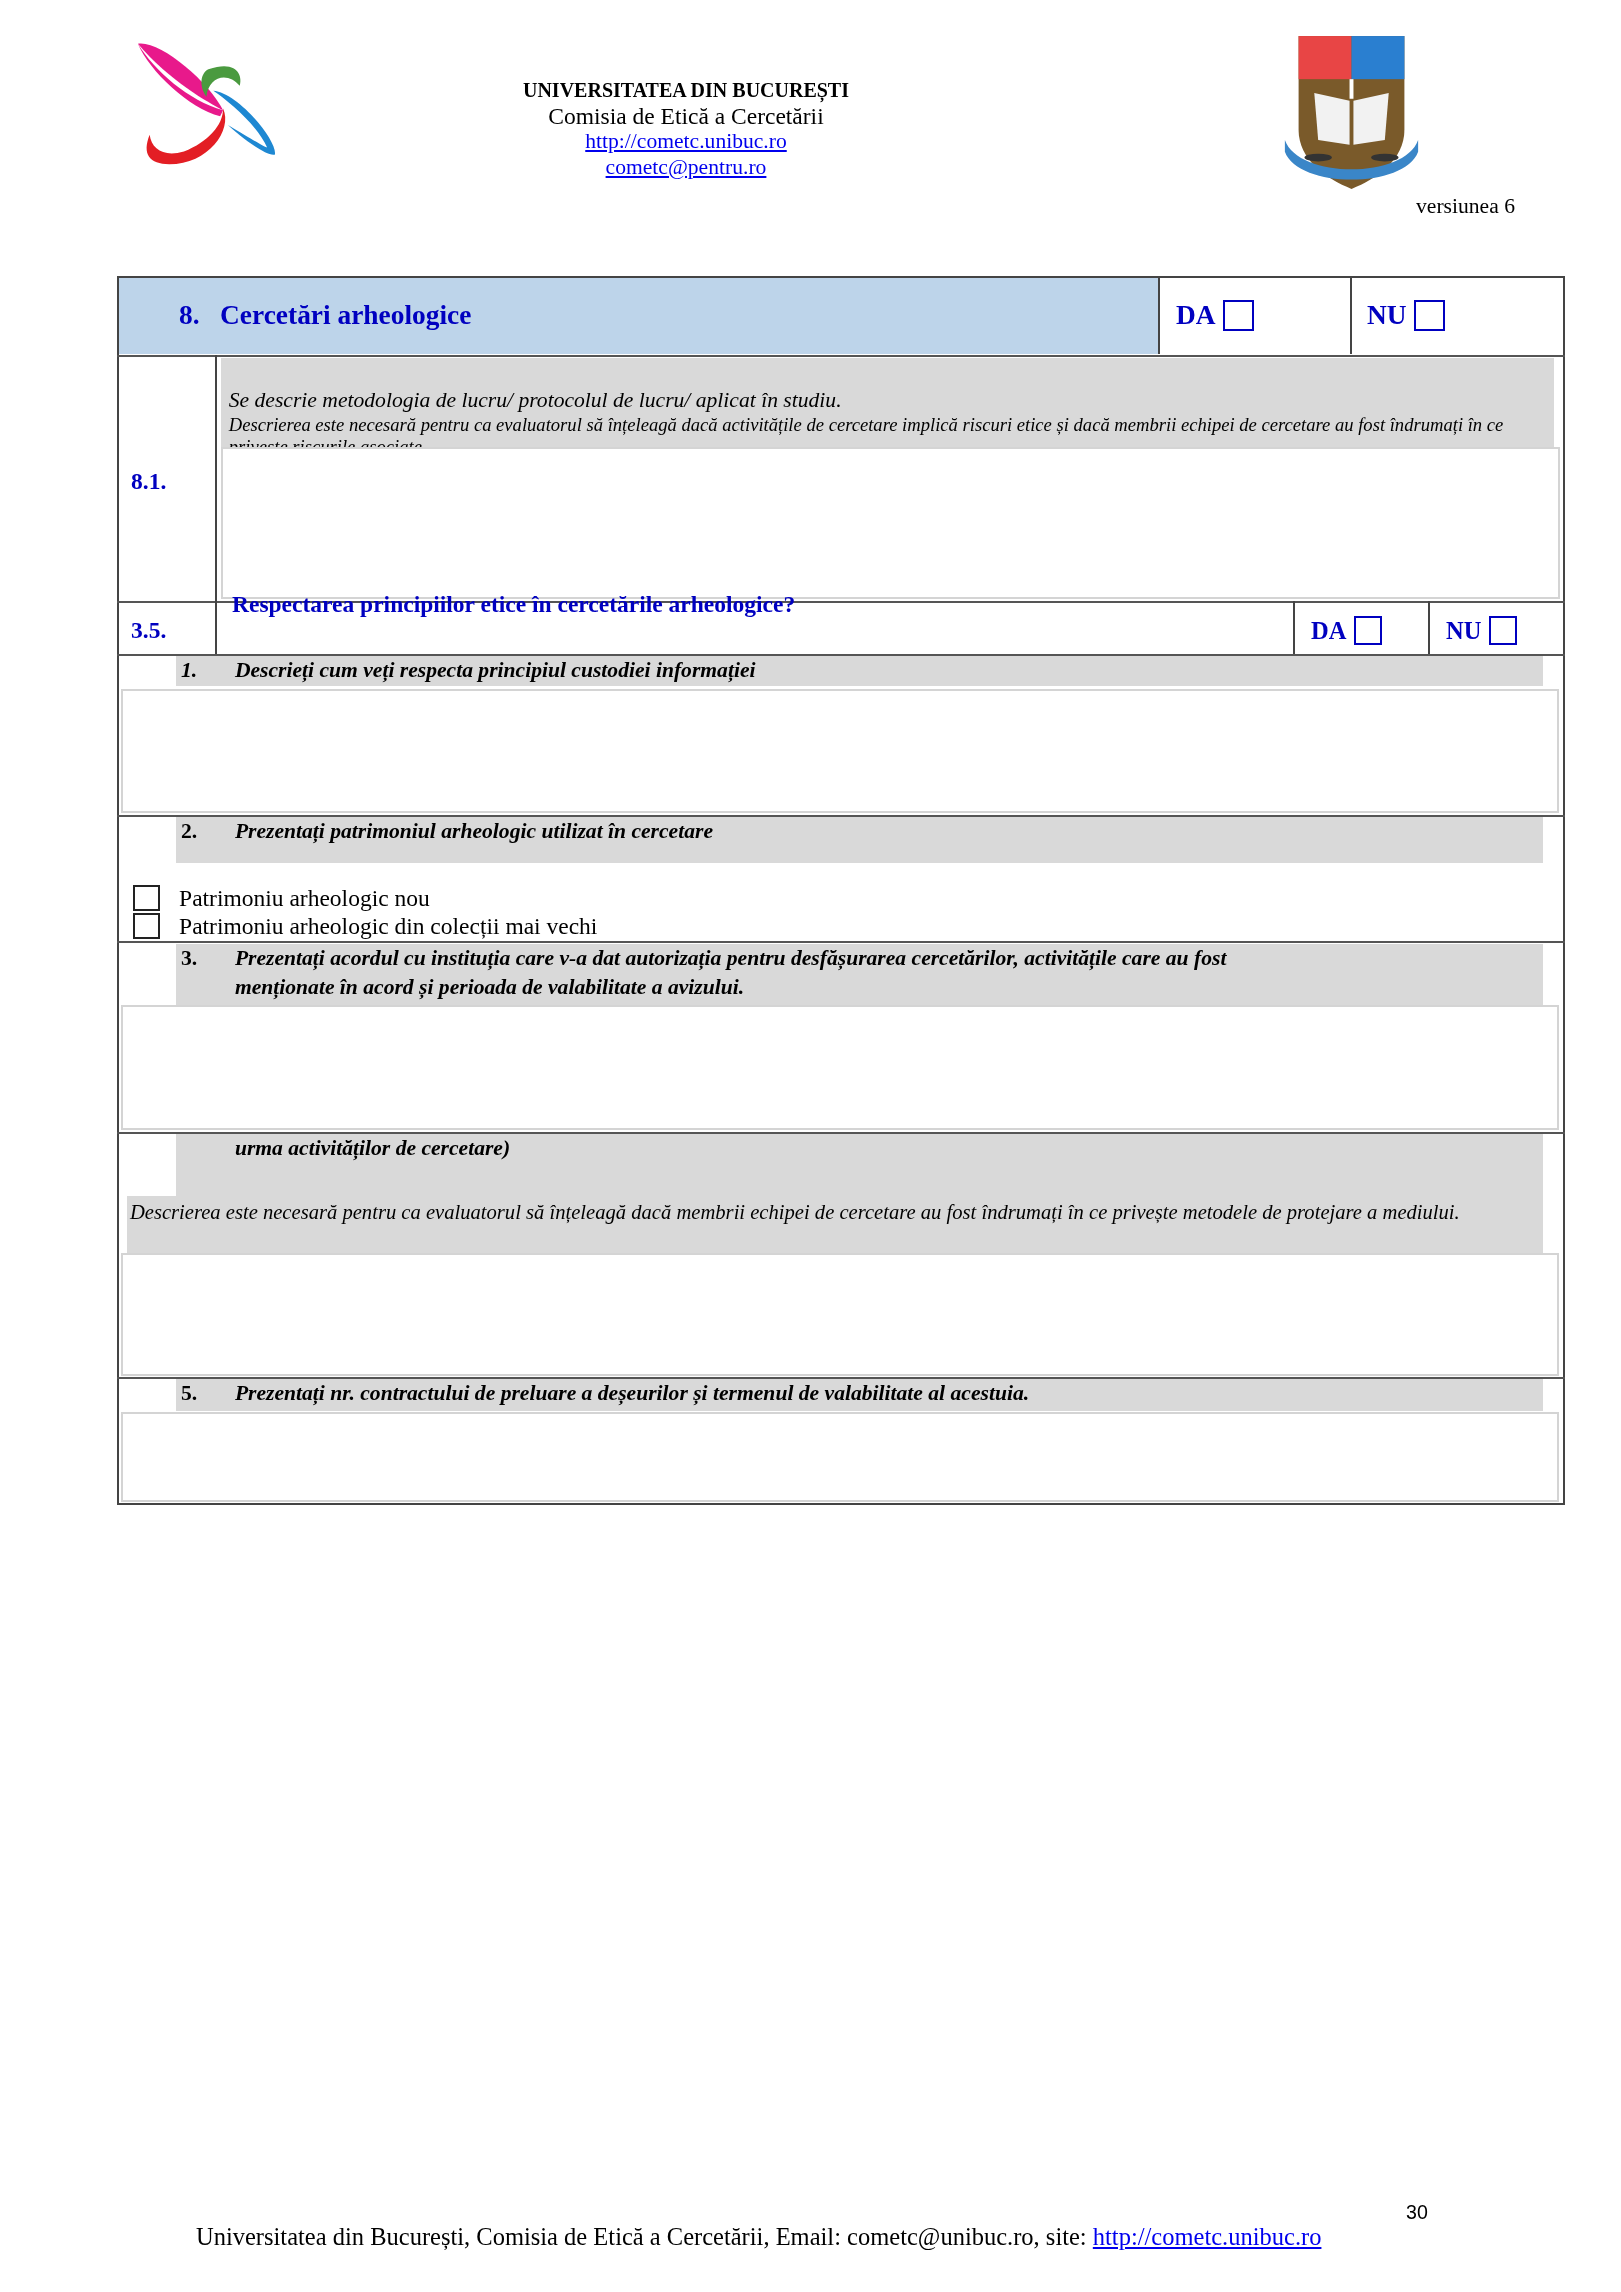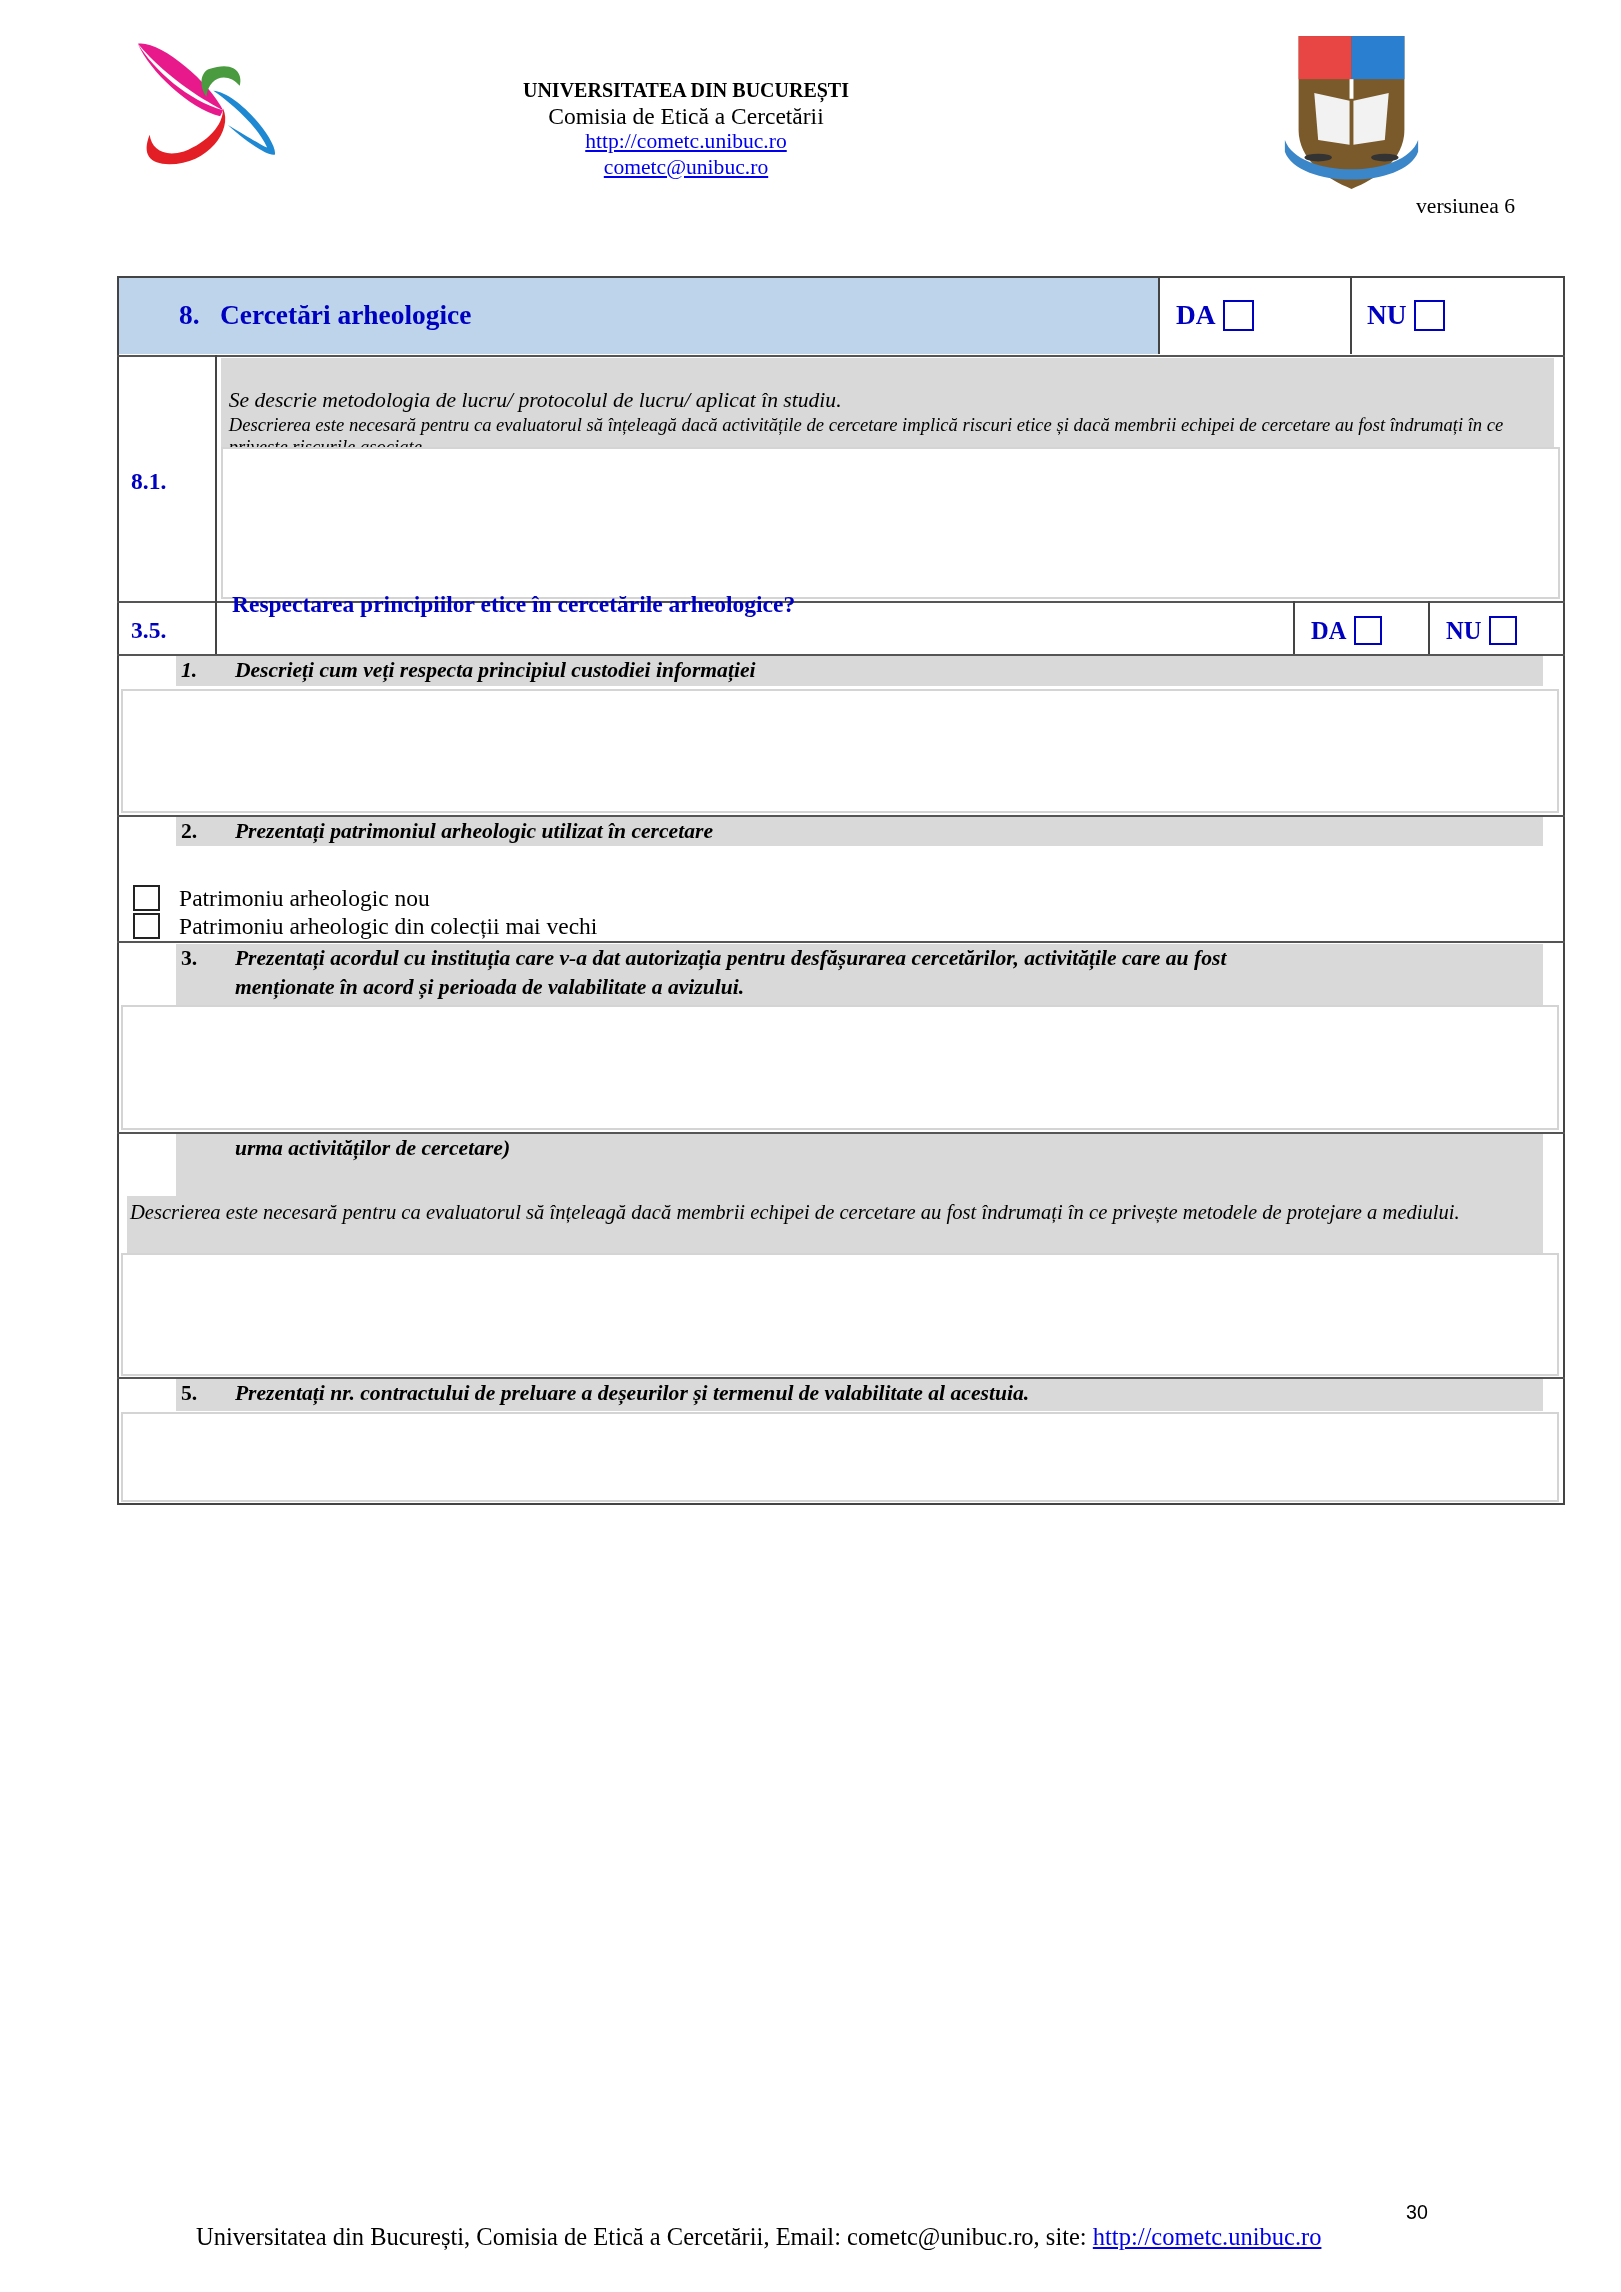--- a/index.html
+++ b/index.html
@@ -59,21 +59,21 @@
     <path d="M80 38 C 110 28, 115 45, 112 55 C 100 40, 80 45, 78 66 C 70 55, 72 42, 80 38 Z" fill="#4a9a3f"></path>
     <path d="M85 60 C 110 62, 150 110, 148 125 C 140 128, 110 105, 100 95 C 125 110, 138 118, 140 118 C 130 95, 100 70, 85 60 Z" fill="#1e88d2"></path>
     <path d="M95 78 C 105 100, 80 135, 40 135 C 20 135, 12 125, 20 105 C 22 120, 35 128, 55 122 C 80 112, 95 95, 95 78 Z" fill="#e31e24"></path>
   </svg>
 </div>
 
 <div class="abs hdr-center">
   <div class="hdr-title">UNIVERSITATEA DIN BUCUREȘTI</div>
   <div class="hdr-sub">Comisia de Etică a Cercetării</div>
   <a class="hdr-link">http://cometc.unibuc.ro</a>
-  <a class="hdr-link">cometc@unibuc.ro</a>
+  <a class="hdr-link">cometc@pentru.ro</a>
 </div>
 
 <div class="abs crest">
   <svg width="145" height="159" viewBox="0 0 148 162">
     <path d="M20 4 H128 V100 C128 130 100 150 74 160 C48 150 20 130 20 100 Z" fill="#7a5a2a"></path>
     <rect x="20" y="4" width="54" height="44" fill="#e84545"></rect>
     <rect x="74" y="4" width="54" height="44" fill="#2a7fd0"></rect>
     <path d="M36 62 L72 70 L72 115 L40 110 Z" fill="#f2f2f2"></path>
     <path d="M76 70 L112 62 L108 110 L76 115 Z" fill="#f2f2f2"></path>
     <rect x="72" y="48" width="4" height="20" fill="#fff"></rect>
@@ -126,21 +126,21 @@
   <span class="yn-box"></span>
 </div>
 <div class="hline" style="top:654px;"></div>
 
 <div class="abs gray q-band" style="left:176px; top:656px; width:1367px; height:30px; padding-left:4.9px;">
   <span class="q-num">1.</span><span>Descrieți cum veți respecta principiul custodiei informației</span>
 </div>
 <div class="textbox" style="left:121px; top:689px; width:1438px; height:124px;"></div>
 <div class="hline" style="top:815px;"></div>
 
-<div class="abs gray q-band" style="left:176px; top:817px; width:1367px; height:29px; padding-left:4.9px;">
+<div class="abs gray q-band" style="left:176px; top:817px; width:1367px; height:46px; padding-left:4.9px;">
   <span class="q-num upright">2.</span><span>Prezentați patrimoniul arheologic utilizat în cercetare</span>
 </div>
 <div class="abs" style="left:133px; top:884px;">
   <div class="cb-row">
     <span class="cb"></span>
     <span>Patrimoniu arheologic nou</span>
   </div>
   <div class="cb-row">
     <span class="cb"></span>
     <span>Patrimoniu arheologic din colecții mai vechi</span>

